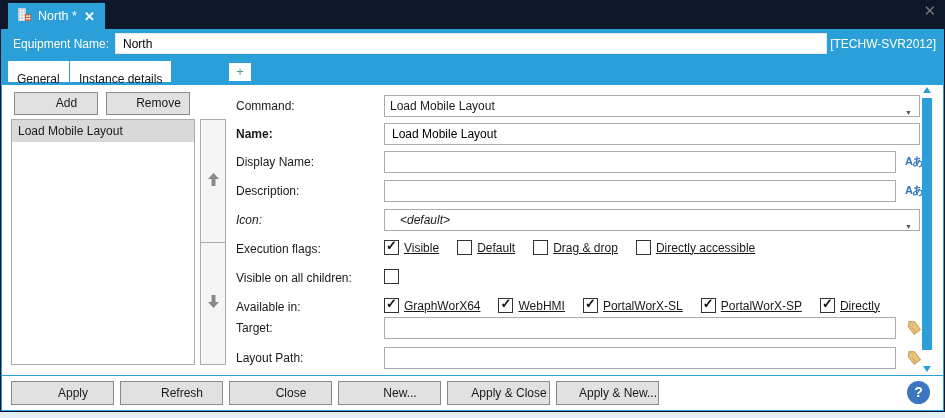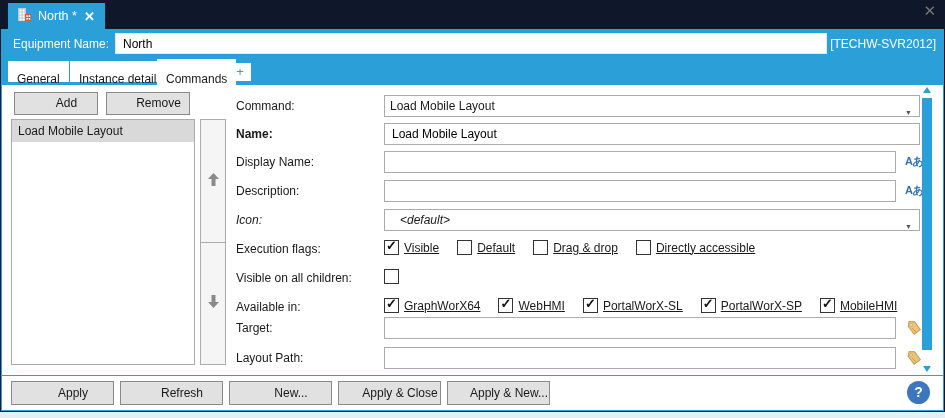--- a/index.html
+++ b/index.html
@@ -105,21 +105,20 @@
 
     <div class="equip-row">
       <span class="lbl">Equipment Name:</span>
       <input type="text" value="North" style="">
       <span class="server">[TECHW-SVR2012]</span>
     </div>
 
     <div class="tab-row">
       <div class="tab t0">General</div>
       <div class="tab t1">Instance details</div>
-      <div class="tab active">Commands</div>
       <div class="tab-add">+</div>
     </div>
 
     <div class="content">
 
       <div class="btn btn-add">Add</div>
       <div class="btn btn-remove">Remove</div>
 
       <div class="cmd-list">
         <div class="cmd-item selected">Load Mobile Layout</div>
@@ -220,21 +219,21 @@
           <label class="cbgroup">
             <span class="cb checked"></span>
             <span>PortalWorX-SL</span>
           </label>
           <label class="cbgroup">
             <span class="cb checked"></span>
             <span>PortalWorX-SP</span>
           </label>
           <label class="cbgroup">
             <span class="cb checked"></span>
-            <span>MobileHMI</span>
+            <span>Directly</span>
           </label>
         </div>
       </div>
 
       <div class="frow" style="top:232px; left:0; right:0;">
         <span class="flabel">Target:</span>
         <input type="text" class="ctrl tinput w-short" value="" style="">
         <span class="side-ico">
           <svg width="17" height="17" viewBox="0 0 17 17">
             <path d="M8.5 1.5 L15.5 8.5 L10 14 L3 7 L3.2 2.2 Z" transform="rotate(8 8 8)" fill="#EAC27A" stroke="#C9A050" stroke-width="1"></path>
@@ -260,20 +259,21 @@
         <div class="tri-up"></div>
         <div class="thumb"></div>
         <div class="tri-down"></div>
       </div>
 
     </div>
 
     <div class="footer">
       <div class="btn">Apply</div>
       <div class="btn">Refresh</div>
+      <div class="btn">Close</div>
       <div class="btn">New...</div>
       <div class="btn">Apply &amp; Close</div>
       <div class="btn">Apply &amp; New...</div>
       <div class="help">?</div>
     </div>
 
   </div>
 
   <div class="bottom-strip"></div>
 

